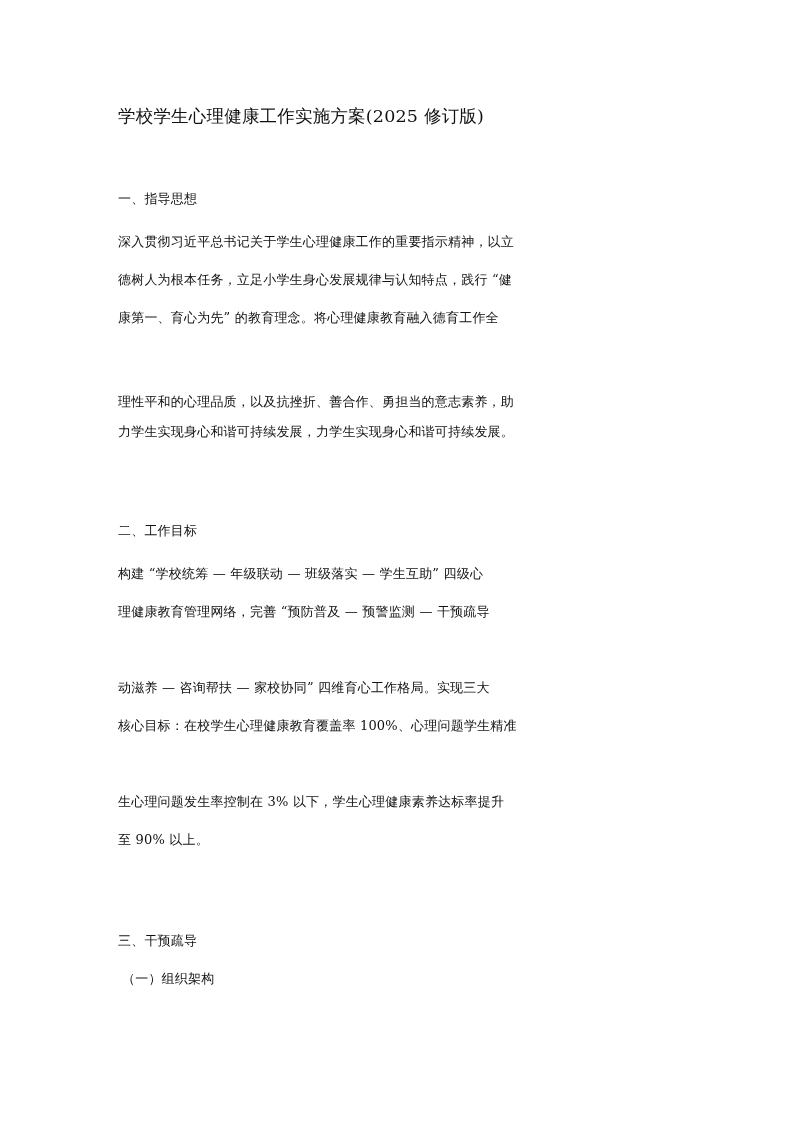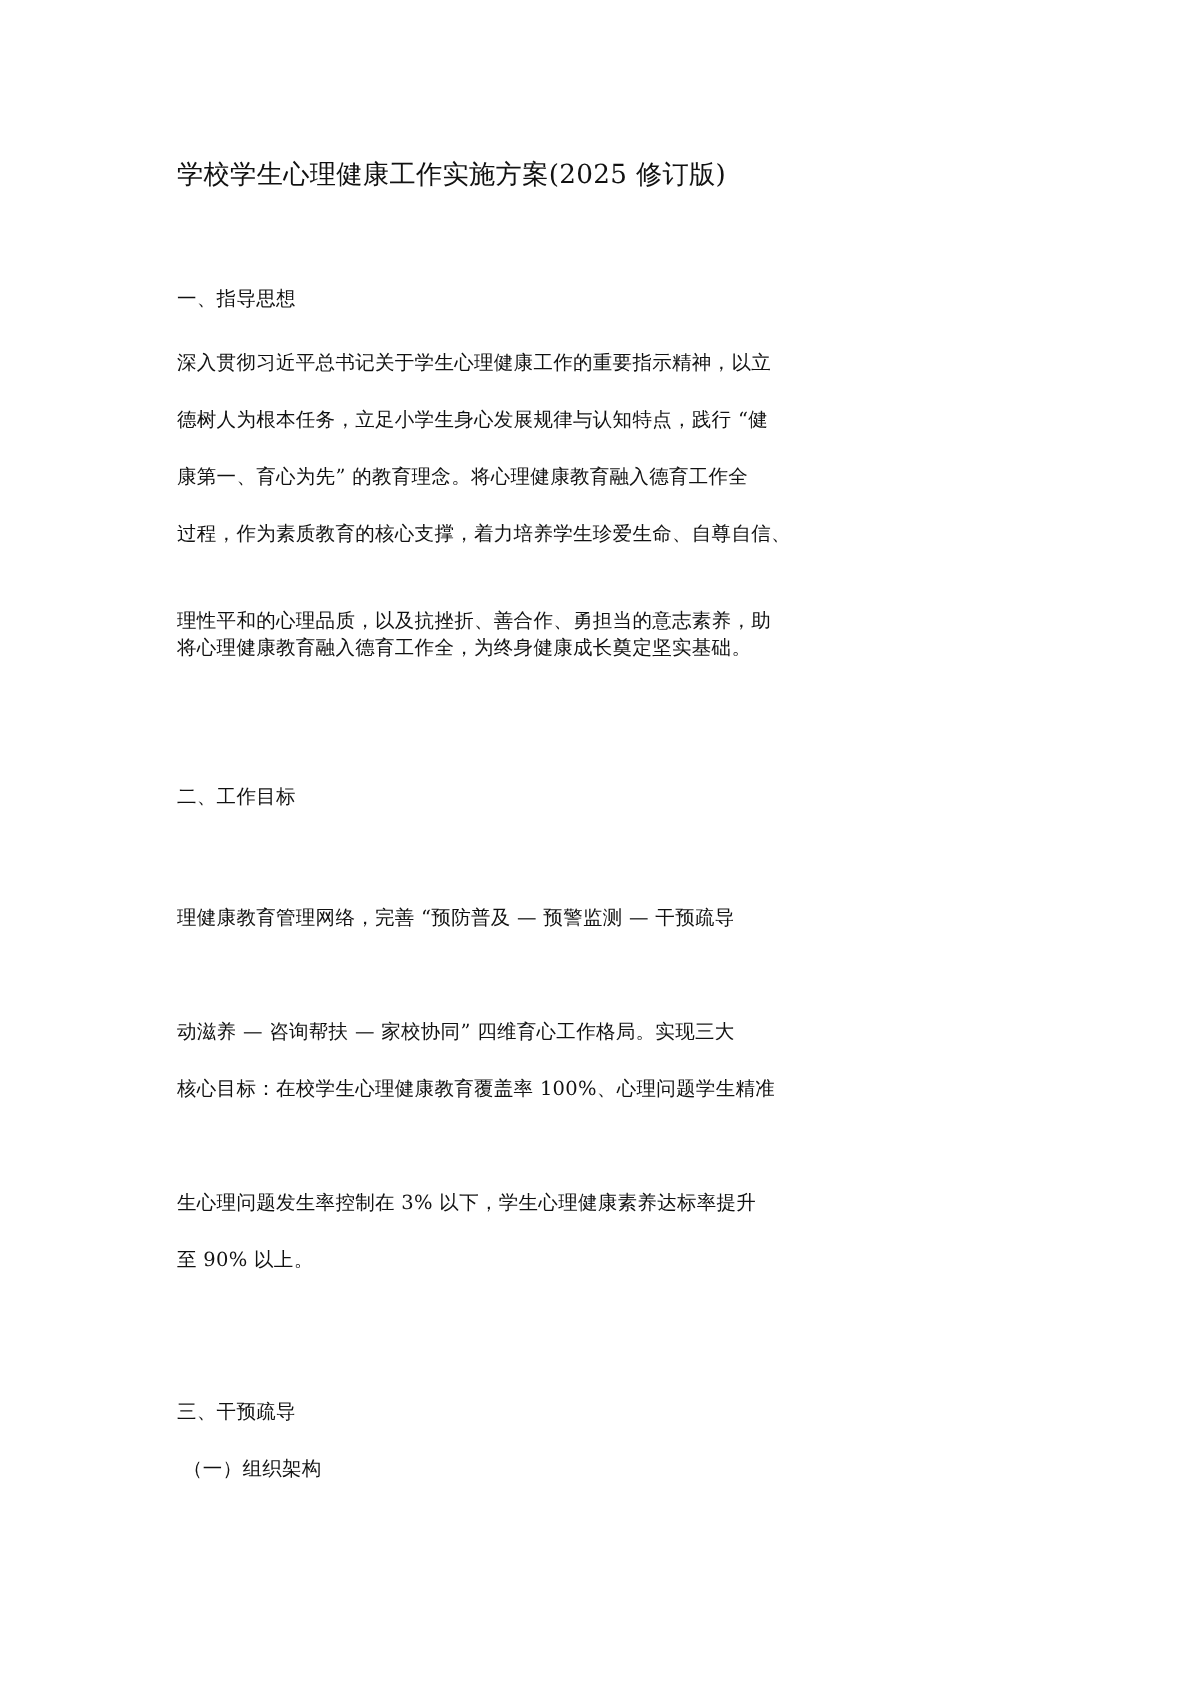--- a/index.html
+++ b/index.html
@@ -13,25 +13,25 @@
 </head>
 <body>
 
 <div class="page">
   <div class="line title" style="top:104px">学校学生心理健康工作实施方案(2025 修订版)</div>
 
   <div class="line" style="top:190px">一、指导思想</div>
   <div class="line" style="top:233px">深入贯彻习近平总书记关于学生心理健康工作的重要指示精神，以立</div>
   <div class="line" style="top:271px">德树人为根本任务，立足小学生身心发展规律与认知特点，践行 “健</div>
   <div class="line" style="top:309px">康第一、育心为先” 的教育理念。将心理健康教育融入德育工作全</div>
-  <div class="line" style="top:347px">过程，作为素质教育的核心支撑，着力培养学生珍爱生命、自尊自信、</div>
-  <div class="line" style="top:405px">理性平和的心理品质，以及抗挫折、善合作、勇担当的意志素养，助</div>
-  <div class="line" style="top:423px">将心理健康教育融入德育工作全，为终身健康成长奠定坚实基础。</div>
+  <div class="line" style="top:393px">理性平和的心理品质，以及抗挫折、善合作、勇担当的意志素养，助</div>
+  <div class="line" style="top:423px">力学生实现身心和谐可持续发展，力学生实现身心和谐可持续发展。</div>
 
   <div class="line" style="top:522px">二、工作目标</div>
+  <div class="line" style="top:565px">构建 “学校统筹 — 年级联动 — 班级落实 — 学生互助” 四级心</div>
   <div class="line" style="top:603px">理健康教育管理网络，完善 “预防普及 — 预警监测 — 干预疏导</div>
   <div class="line" style="top:679px">动滋养 — 咨询帮扶 — 家校协同” 四维育心工作格局。实现三大</div>
   <div class="line" style="top:717px">核心目标：在校学生心理健康教育覆盖率 100%、心理问题学生精准</div>
   <div class="line" style="top:793px">生心理问题发生率控制在 3% 以下，学生心理健康素养达标率提升</div>
   <div class="line" style="top:831px">至 90% 以上。</div>
 
   <div class="line" style="top:932px">三、干预疏导</div>
   <div class="line subhead" style="top:970px">（一）组织架构</div>
 </div>
 

